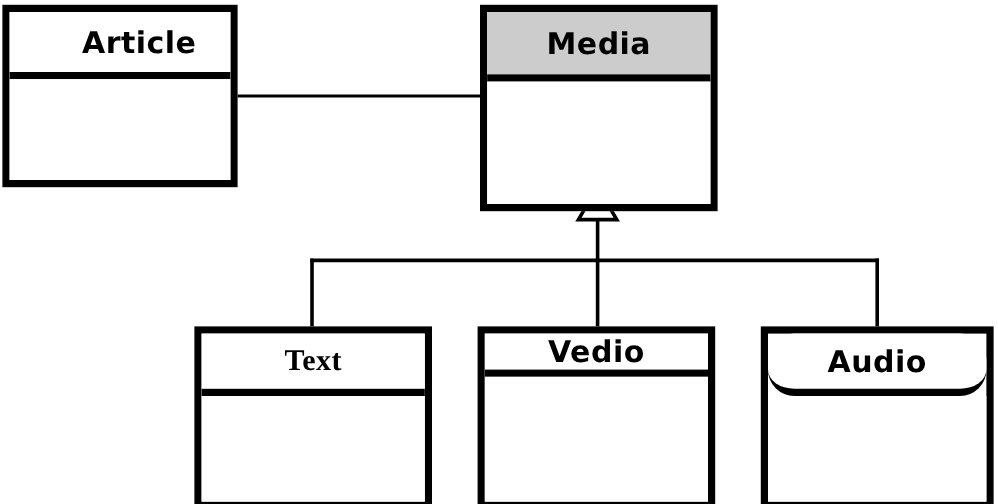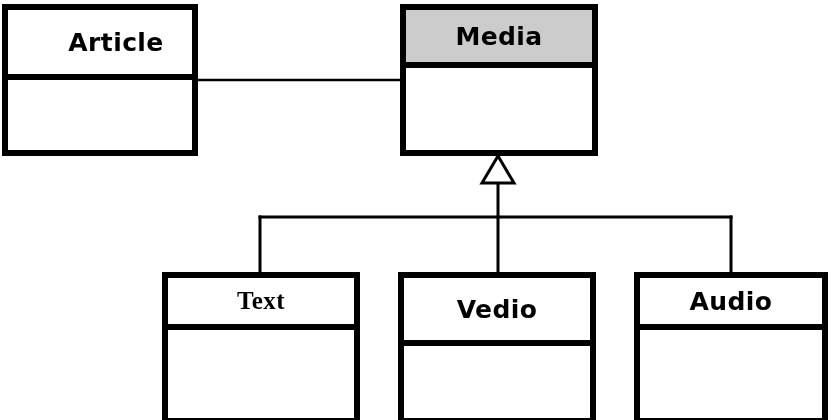--- a/index.html
+++ b/index.html
@@ -46,33 +46,33 @@
   .uml-class.shaded > .uml-class-name {
     background: #cccccc;
   }
   .uml-class-attributes {
     flex: 1 1 auto;
     background: #ffffff;
   }
 
   
   #class-article   { left: 2px;   top: 4px;   width: 196px; height: 152px; }
-  #class-article   > .uml-class-name { height: 70px; padding-left: 32px; }
+  #class-article   > .uml-class-name { height: 56px; padding-left: 32px; }
 
-  #class-media     { left: 400px; top: 4px;   width: 198px; height: 152px; }
+  #class-media     { left: 400px; top: 4px;   width: 198px; height: 172px; }
   #class-media     > .uml-class-name { height: 58px; }
 
   #class-text      { left: 162px; top: 272px; width: 198px; height: 152px; }
   #class-text      > .uml-class-name { height: 52px; font-family: Liberation Serif, serif; }
 
   #class-vedio     { left: 398px; top: 272px; width: 198px; height: 152px; }
-  #class-vedio     > .uml-class-name { height: 68px; }
+  #class-vedio     > .uml-class-name { height: 36px; }
 
   #class-audio     { left: 634px; top: 272px; width: 194px; height: 152px; }
-  #class-audio     > .uml-class-name { height: 52px; }
+  #class-audio     > .uml-class-name { height: 52px; border-radius: 22px; }
 
   
   .edge-layer {
     position: absolute;
     left: 0;
     top: 0;
     width: 832px;
     height: 420px;
     z-index: 1;
     overflow: visible;

